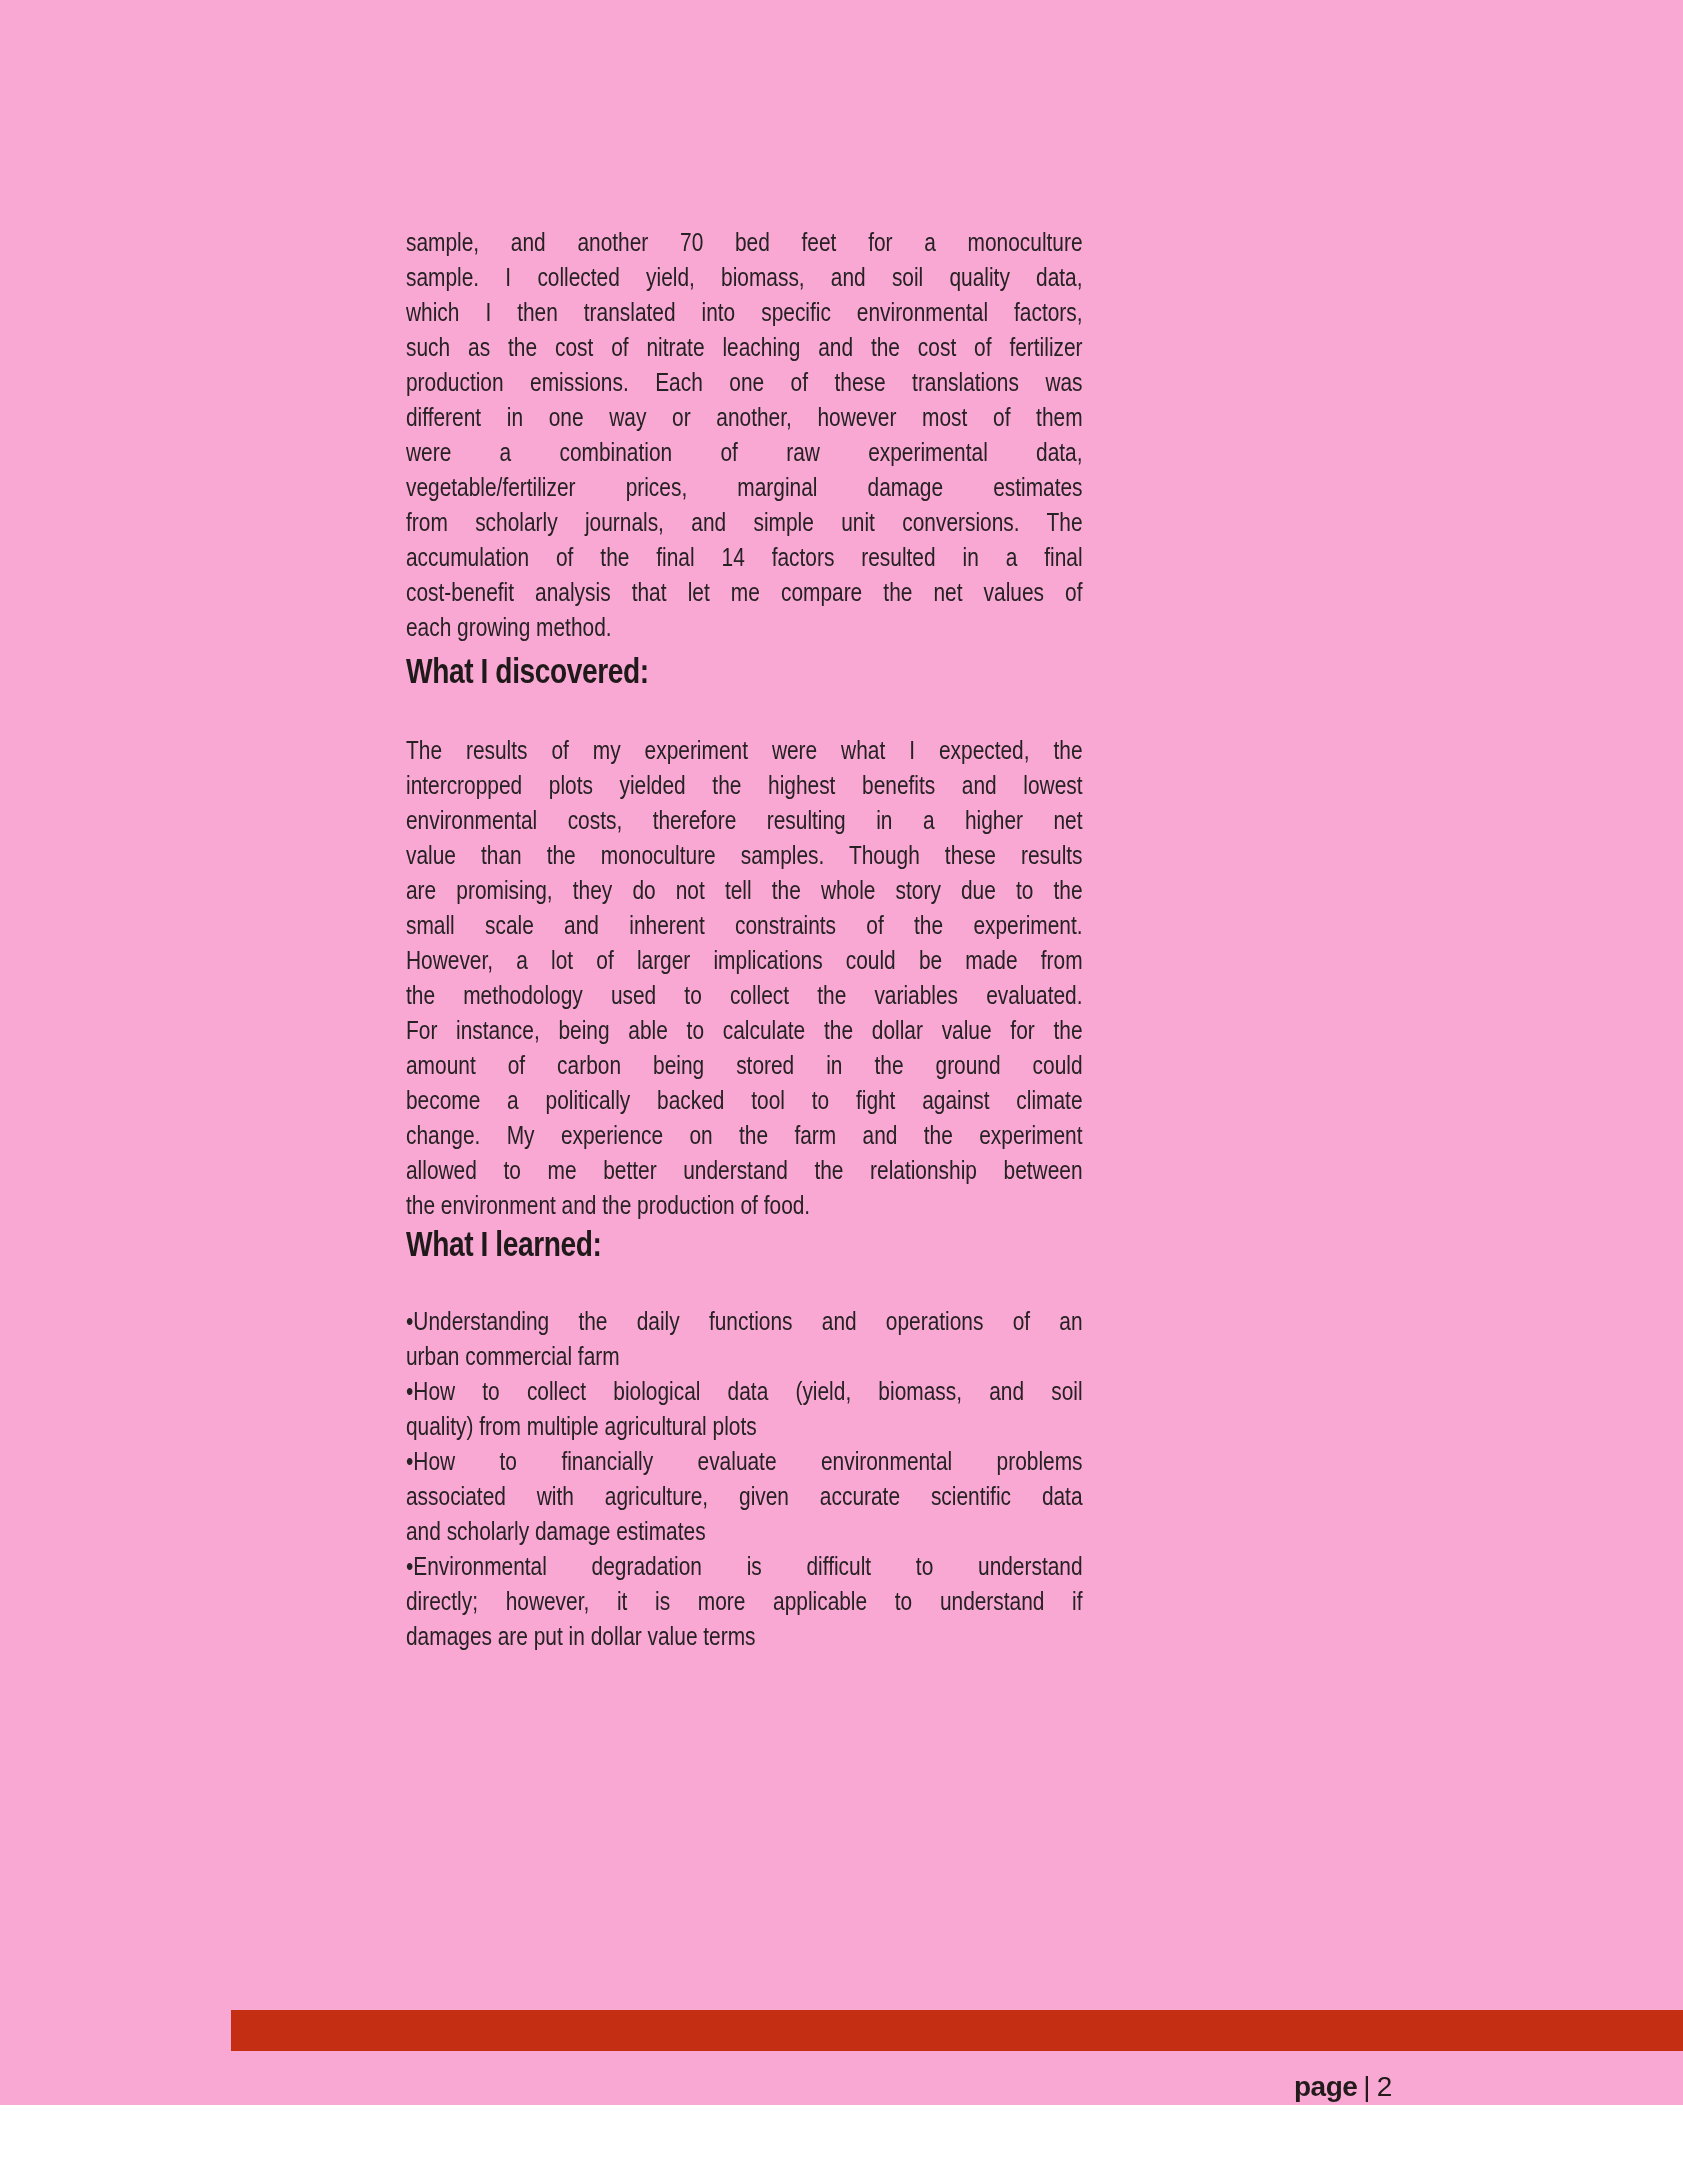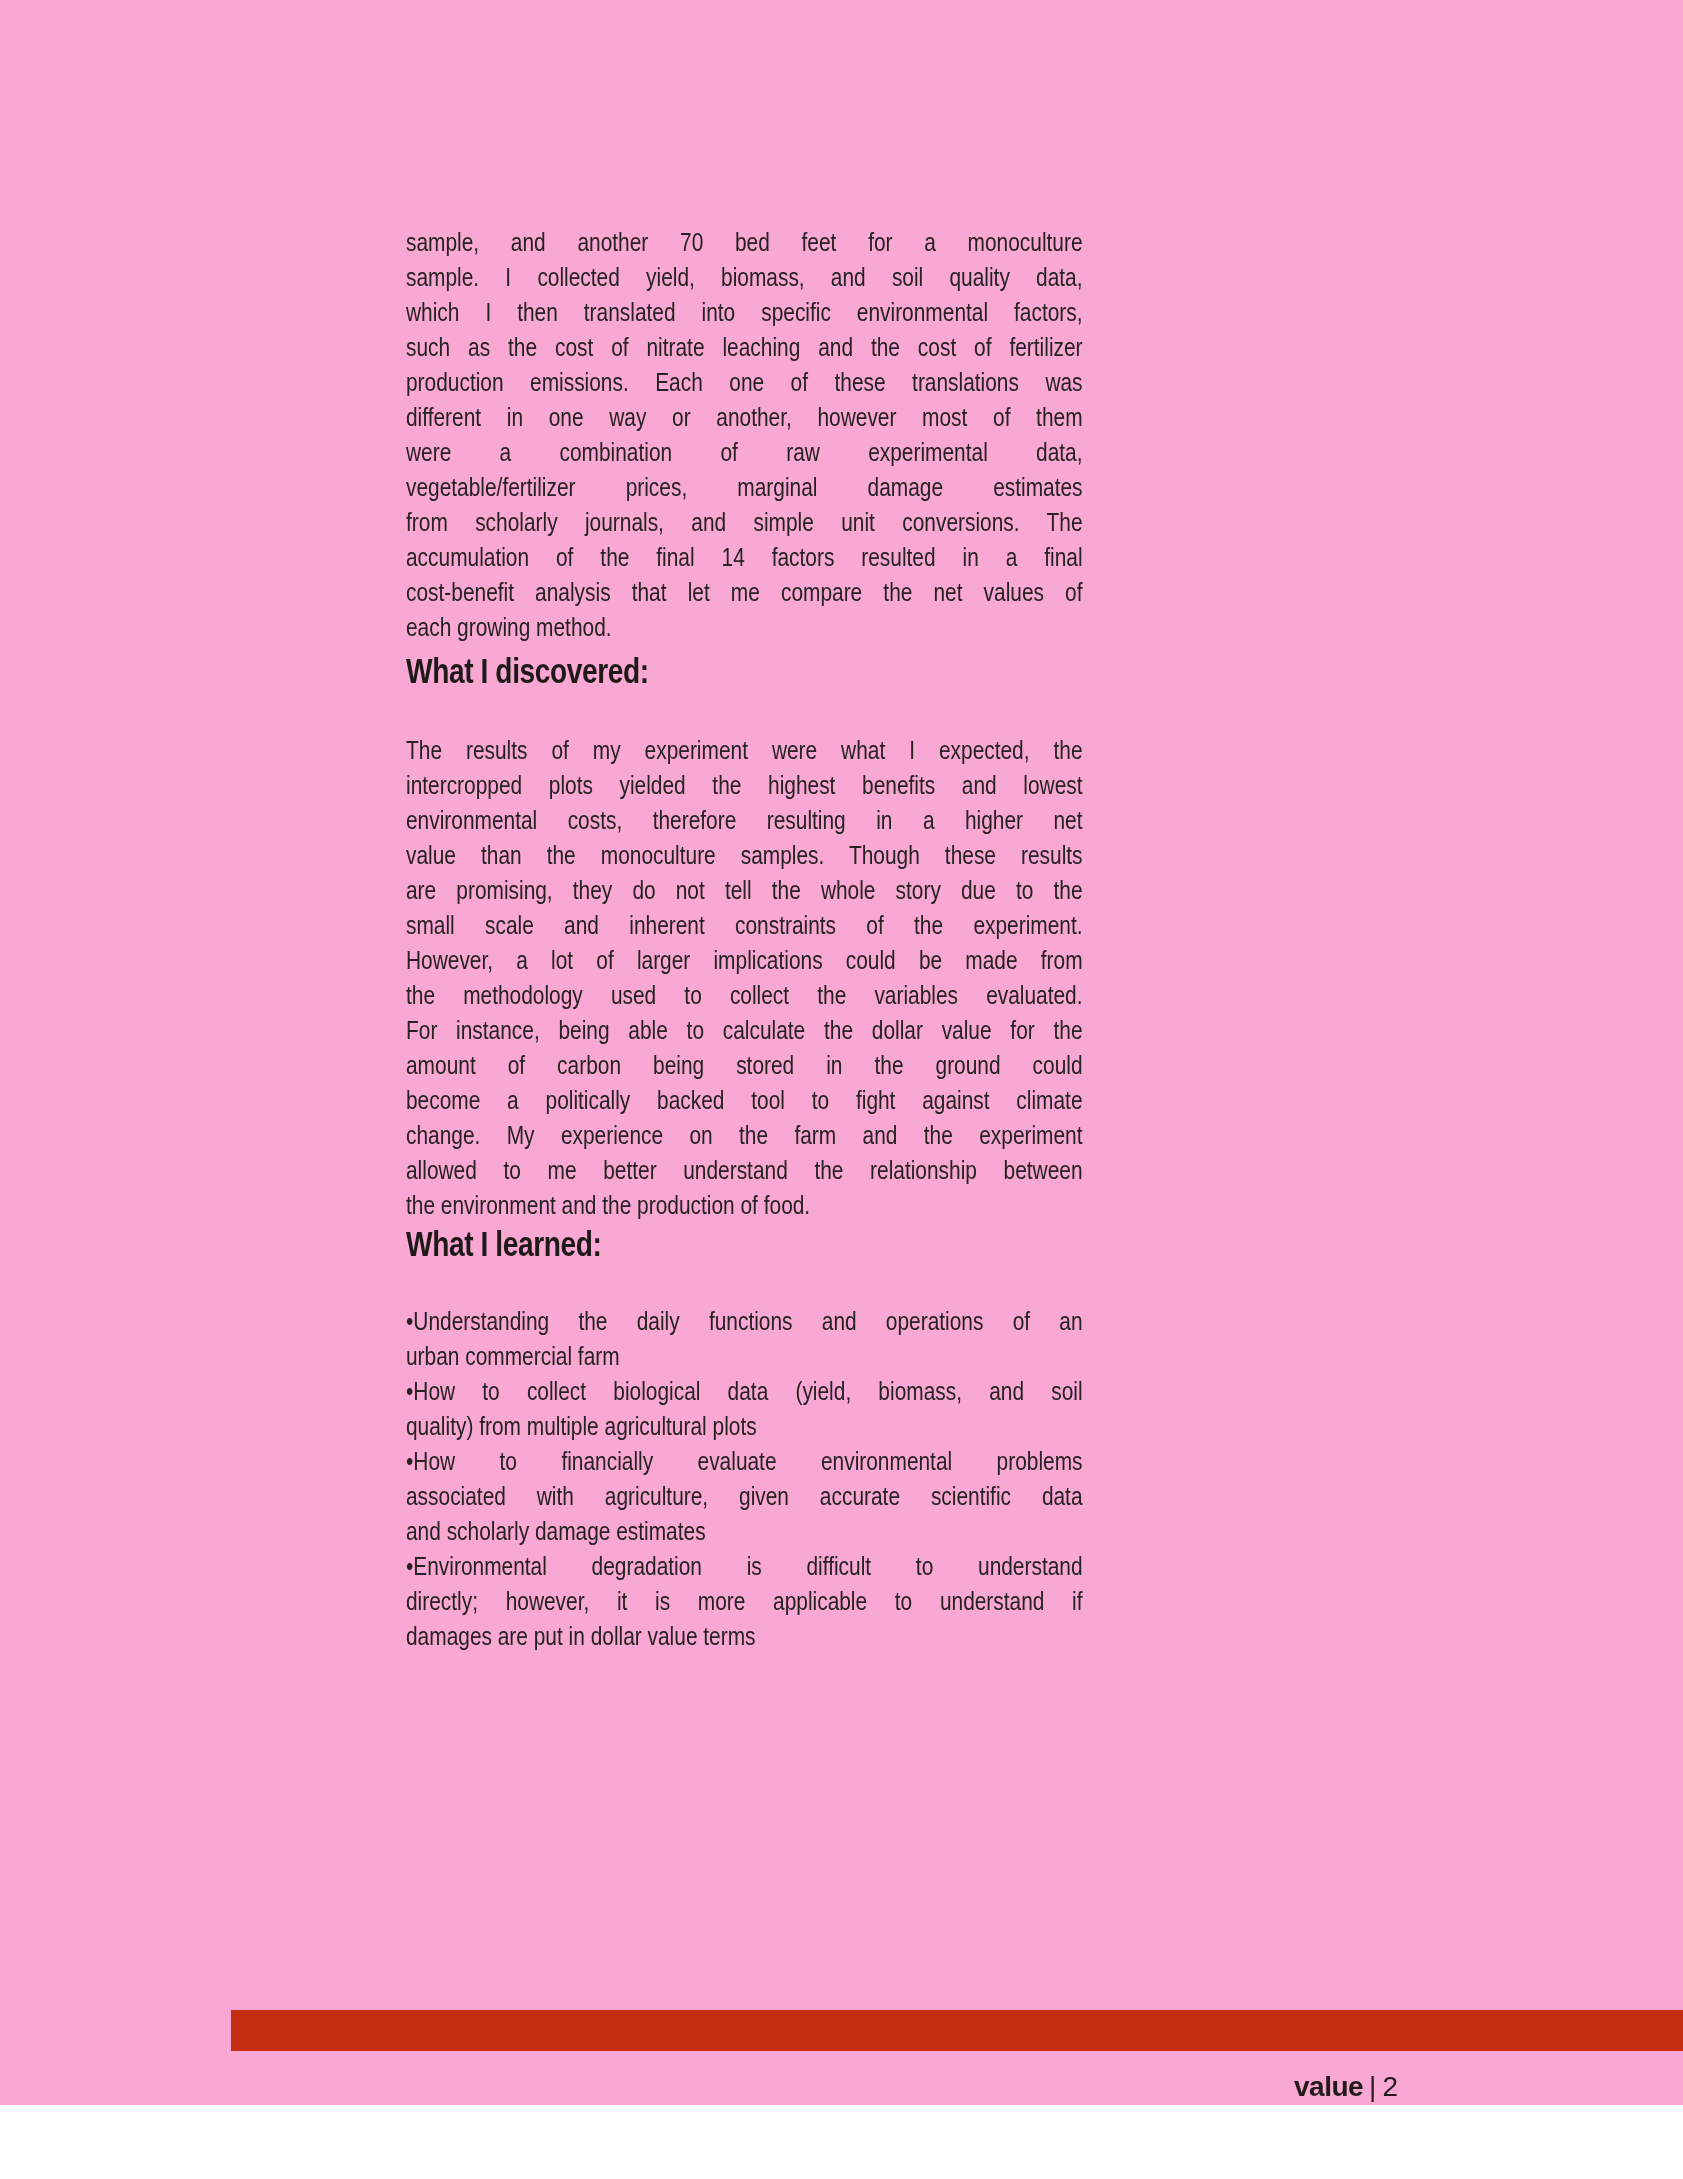--- a/index.html
+++ b/index.html
@@ -141,17 +141,17 @@
           <div class="jline">directly; however, it is more applicable to understand if</div>
           <div class="jline last">damages are put in dollar value terms</div>
         </div>
     </div>
 
   </div>
 
   <div class="accent-band" style="background-color: rgb(196, 46, 18);"></div>
 
   <div class="page-number">
-    <span class="lbl">value</span><span class="sep">|</span><span class="num">2</span>
+    <span class="lbl">page</span><span class="sep">|</span><span class="num">2</span>
   </div>
 
 </div>
 
 
 </body></html>

